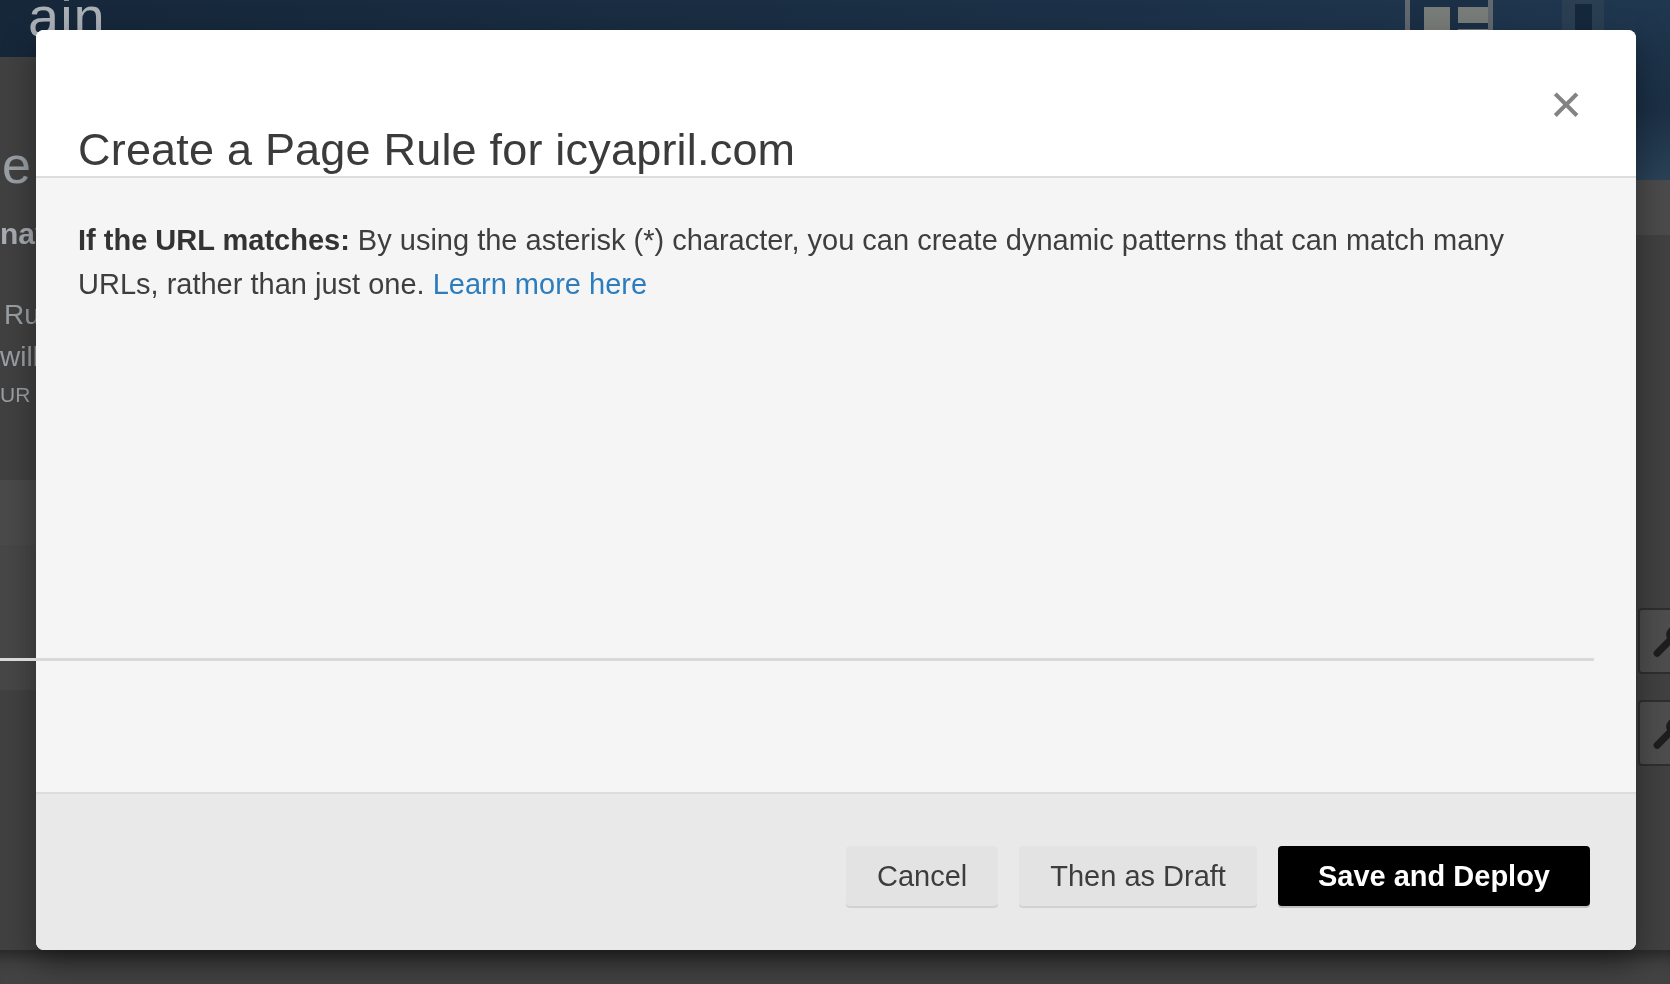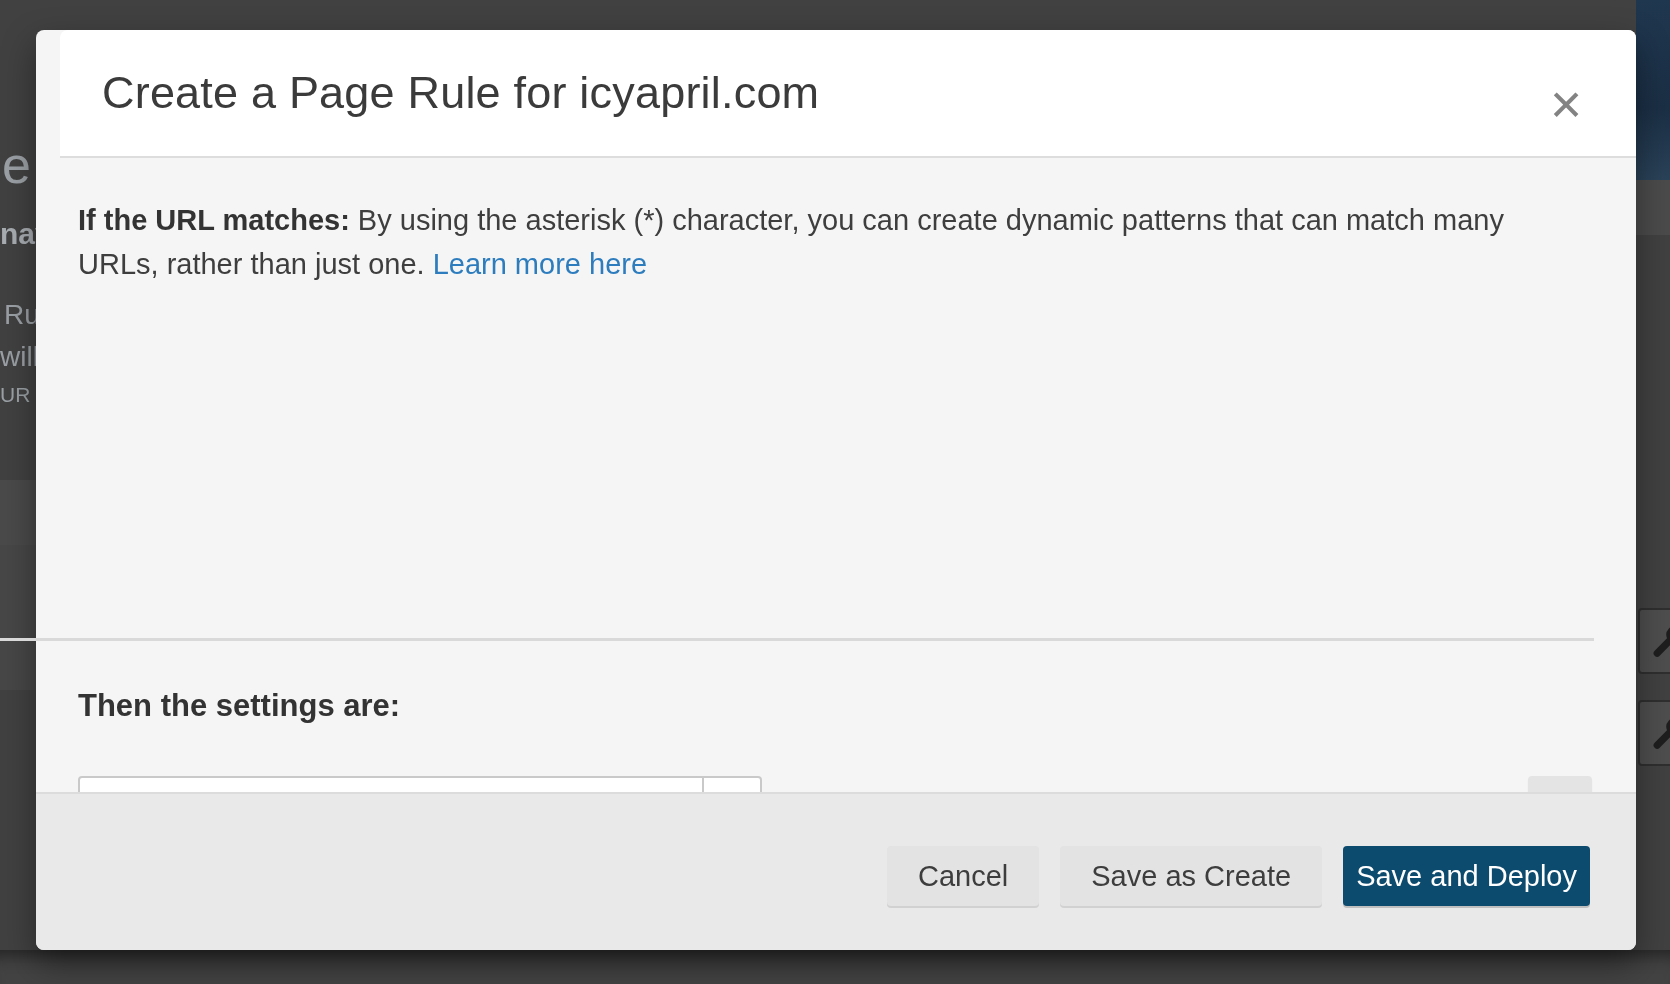--- a/index.html
+++ b/index.html
@@ -37,22 +37,22 @@
   .wrench-box.one { top:608px; }
   .wrench-box.two { top:700px; }
   .wrench-glyph { position:absolute; left:8px; top:12px; width:40px; height:40px; }
 
   .bottom-strip { position:absolute; left:0; top:950px; width:1670px; height:34px; background:#434343;
                   box-shadow:inset 0 18px 16px -12px rgba(0,0,0,.45); }
 
   
   .modal { position:absolute; left:36px; top:30px; width:1600px; height:920px; background:#f5f5f5;
            border-radius:8px; box-shadow:0 14px 34px rgba(0,0,0,.4); }
-  .modal-header { position:relative; height:128px; background:#ffffff; border-radius:8px 8px 0 0;
-                  border-bottom:2px solid #dddddd; display:flex; align-items:center;margin-left:24px; }
+  .modal-header { position:relative; height:148px; background:#ffffff; border-radius:8px 8px 0 0;
+                  border-bottom:2px solid #dddddd; display:flex; align-items:flex-end; }
   .modal-title { margin-left:42px; font-size:45px; font-weight:400; color:#3b3b3b; letter-spacing:.2px; }
   .close-btn { position:absolute; right:44px; top:50px; width:52px; height:52px; background:none; border:none;
                cursor:pointer; font-size:42px; line-height:48px; color:#838383; text-align:center; }
 
   .modal-body { position:relative; padding:0 42px; }
   .url-paragraph { margin-top:40px; width:1480px; font-size:29px; line-height:44px; color:#3e3e3e; }
   .url-paragraph b { color:#333333; }
   .learn-link { color:#2d7dbe; text-decoration:none; cursor:pointer; }
   .url-input { display:block; margin-top:57px; width:1516px; height:66px; background:#ffffff;
                border:2px solid #b9b9b9; border-radius:6px; padding:0 24px; font-size:28px; color:#555555;
@@ -75,27 +75,38 @@
                 border-radius:4px; cursor:pointer; font-size:32px; color:#333333;
                 box-shadow:0 2px 1px rgba(0,0,0,.12); font-family:"DejaVu Sans",sans-serif; }
   .helper-text { position:absolute; left:42px; top:670px; font-size:28px; color:#707070; }
 
   .modal-footer { position:absolute; left:0; top:762px; width:1600px; height:158px; background:#e9e9e9;
                   border-top:2px solid #dcdcdc; border-radius:0 0 8px 8px; }
   .footer-buttons { position:absolute; right:46px; top:52px; display:flex; gap:21px;justify-content:flex-end; }
   .btn { height:60px; border:none; border-radius:4px; font-size:29px; cursor:pointer;
          font-family:"Liberation Sans","DejaVu Sans",sans-serif; }
   .btn-gray { background:#e3e3e3; color:#3d3d3d; padding:0 31px; box-shadow:0 2px 0 rgba(0,0,0,.10); }
-  .btn-green { background:#0c4a6e; color:#ffffff; font-weight:normal; padding:0 13px; box-shadow:0 2px 0 rgba(0,0,0,.18); }
+  .btn-green { background:#000000; color:#ffffff; font-weight:bold; padding:0 40px; box-shadow:0 2px 0 rgba(0,0,0,.18); }
 </style>
 </head>
 <body>
 
 <div class="screen">
 
+  <div class="topbar">
+    <span class="topbar-fragment">ain.</span>
+    <div class="grid-icon">
+      <div class="blk"></div>
+      <div class="bar1"></div>
+      <div class="bar2"></div>
+    </div>
+    <div class="bell-icon">
+      <div class="inner"></div>
+    </div>
+  </div>
 
   <div class="left-strip">
     <div class="band-a"></div>
     <div class="band-b"></div>
     <span class="bg-frag frag-e">e</span>
     <span class="bg-frag frag-nav">nav</span>
     <span class="bg-frag frag-ru">Ru</span>
     <span class="bg-frag frag-will">will</span>
     <span class="bg-frag frag-ur">UR</span>
   </div>
@@ -125,21 +136,20 @@
         <span>✕</span>
       </button>
     </div>
 
     <div class="modal-body">
       <p class="url-paragraph"><b>If the URL matches:</b> <span>By using the asterisk (*) character, you can create dynamic patterns that can match many URLs, rather than just one.</span> <a class="learn-link">Learn more here</a></p>
 
 
       <div class="section-divider"></div>
 
-      <h2 class="settings-heading">Then the settings are:</h2>
 
       <div class="setting-row">
         <div class="setting-select">
           <span class="value">Always Use HTTPS</span>
           <div class="stepper">
             <span>▲</span>
             <span>▼</span>
           </div>
         </div>
         <span class="setting-desc">Enforce HTTPS for this URL</span>
@@ -147,19 +157,19 @@
           <span>✖</span>
         </button>
       </div>
 
       <p class="helper-text">You cannot add any additional settings with "Always Use HTTPS" selected.</p>
     </div>
 
     <div class="modal-footer">
       <div class="footer-buttons">
         <button class="btn btn-gray">Cancel</button>
-        <button class="btn btn-gray">Save as Create</button>
+        <button class="btn btn-gray">Then as Draft</button>
         <button class="btn btn-green">Save and Deploy</button>
       </div>
     </div>
 
   </div>
 </div>
 
 </body></html>

